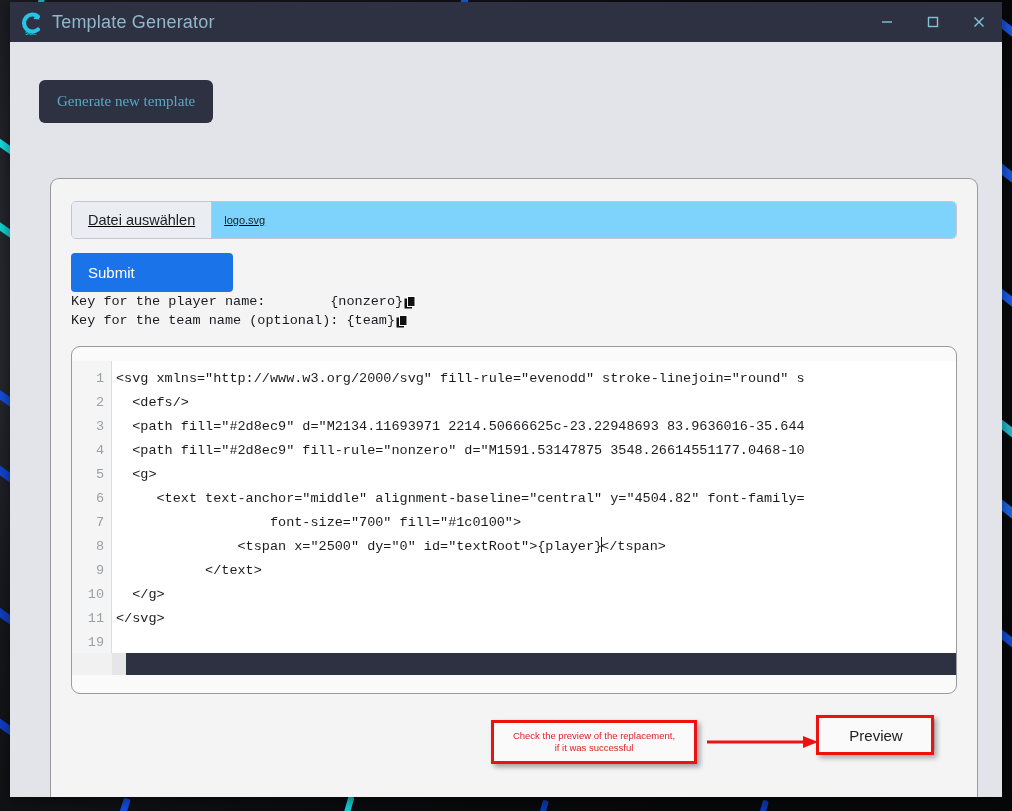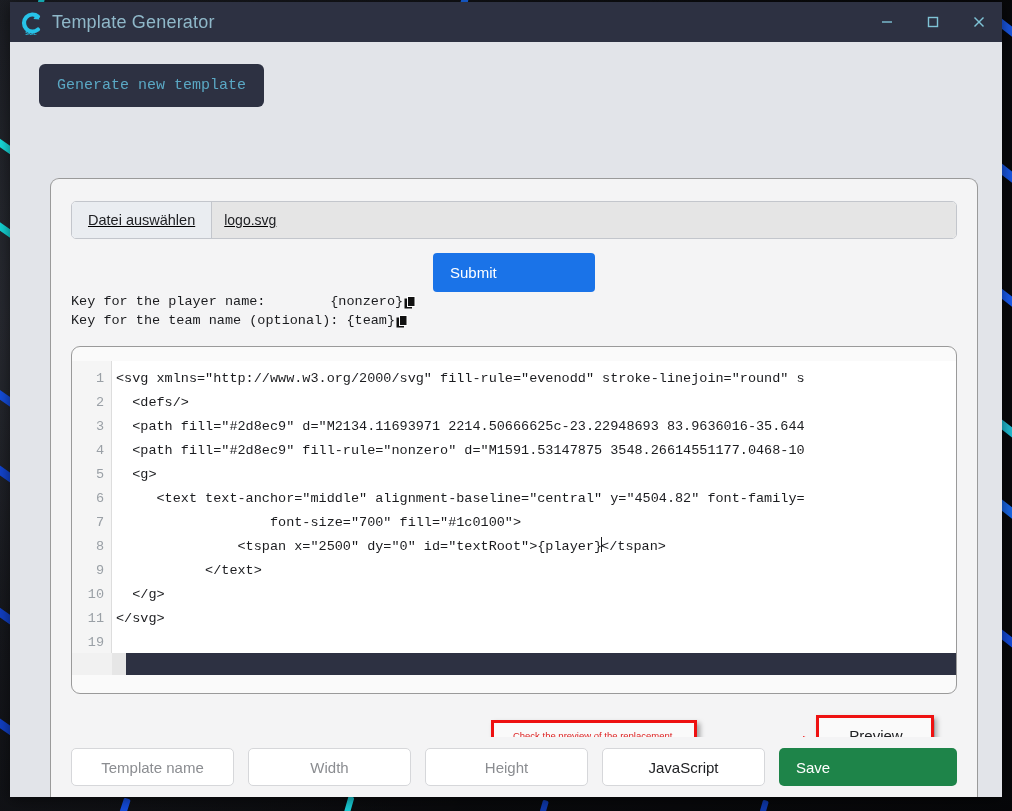--- a/index.html
+++ b/index.html
@@ -92,23 +92,24 @@
     position: relative;
   }
 
   #gen-btn {
     margin-left: 29px;
     background: #2d3142;
     color: #5aa8c4;
     border: none;
     border-radius: 6px;
     font-size: 15px;
-    font-family: Liberation Mono, monospace;
+    font-family: Liberation Serif, serif;
     padding: 13px 18px;
     cursor: pointer;
+    margin-top: 16px;
   }
 
   
   #card {
     position: absolute;
     left: 40px;
     top: 136px;
     width: 928px;
     height: 660px;
     background: #f4f4f5;
@@ -140,28 +141,28 @@
     color: #202124;
     padding: 0 16px;
     cursor: pointer;
     white-space: nowrap;
   }
   #file-name {
     flex: 1 1 auto;
     display: flex;
     align-items: center;
     padding-left: 12px;
-    font-size: 14px;
+    font-size: 11px;
     color: #202124;
-    background: #e5e5e5;
+    background: #7dd3fc;
   }
 
   #submit-row {
     display: flex;
-    justify-content: center;
+    justify-content: flex-start;
     margin-top: 14px;
   }
   #submit-btn {
     background: #1a73e8;
     color: #fff;
     border: none;
     border-radius: 4px;
     font-size: 15px;
     font-family: "Liberation Sans", sans-serif;
     padding: 11px 0;
@@ -477,23 +478,16 @@
             <line x1="0" y1="7" x2="96" y2="7" stroke="#ee1111" stroke-width="3"></line>
             <polygon points="96,1 111,7 96,13" fill="#ee1111"></polygon>
           </svg>
           <button id="preview-btn">Preview</button>
           <div id="preview-hl"></div>
         </div>
 
       </div>
 
       
-      <div id="bottombar">
-        <div class="bfield">Template name</div>
-        <div class="bfield">Width</div>
-        <div class="bfield">Height</div>
-        <div class="bfield dark">JavaScript</div>
-        <button id="save-btn">Save</button>
-      </div>
 
     </div>
   </div>
 </div>
 
 </body></html>

